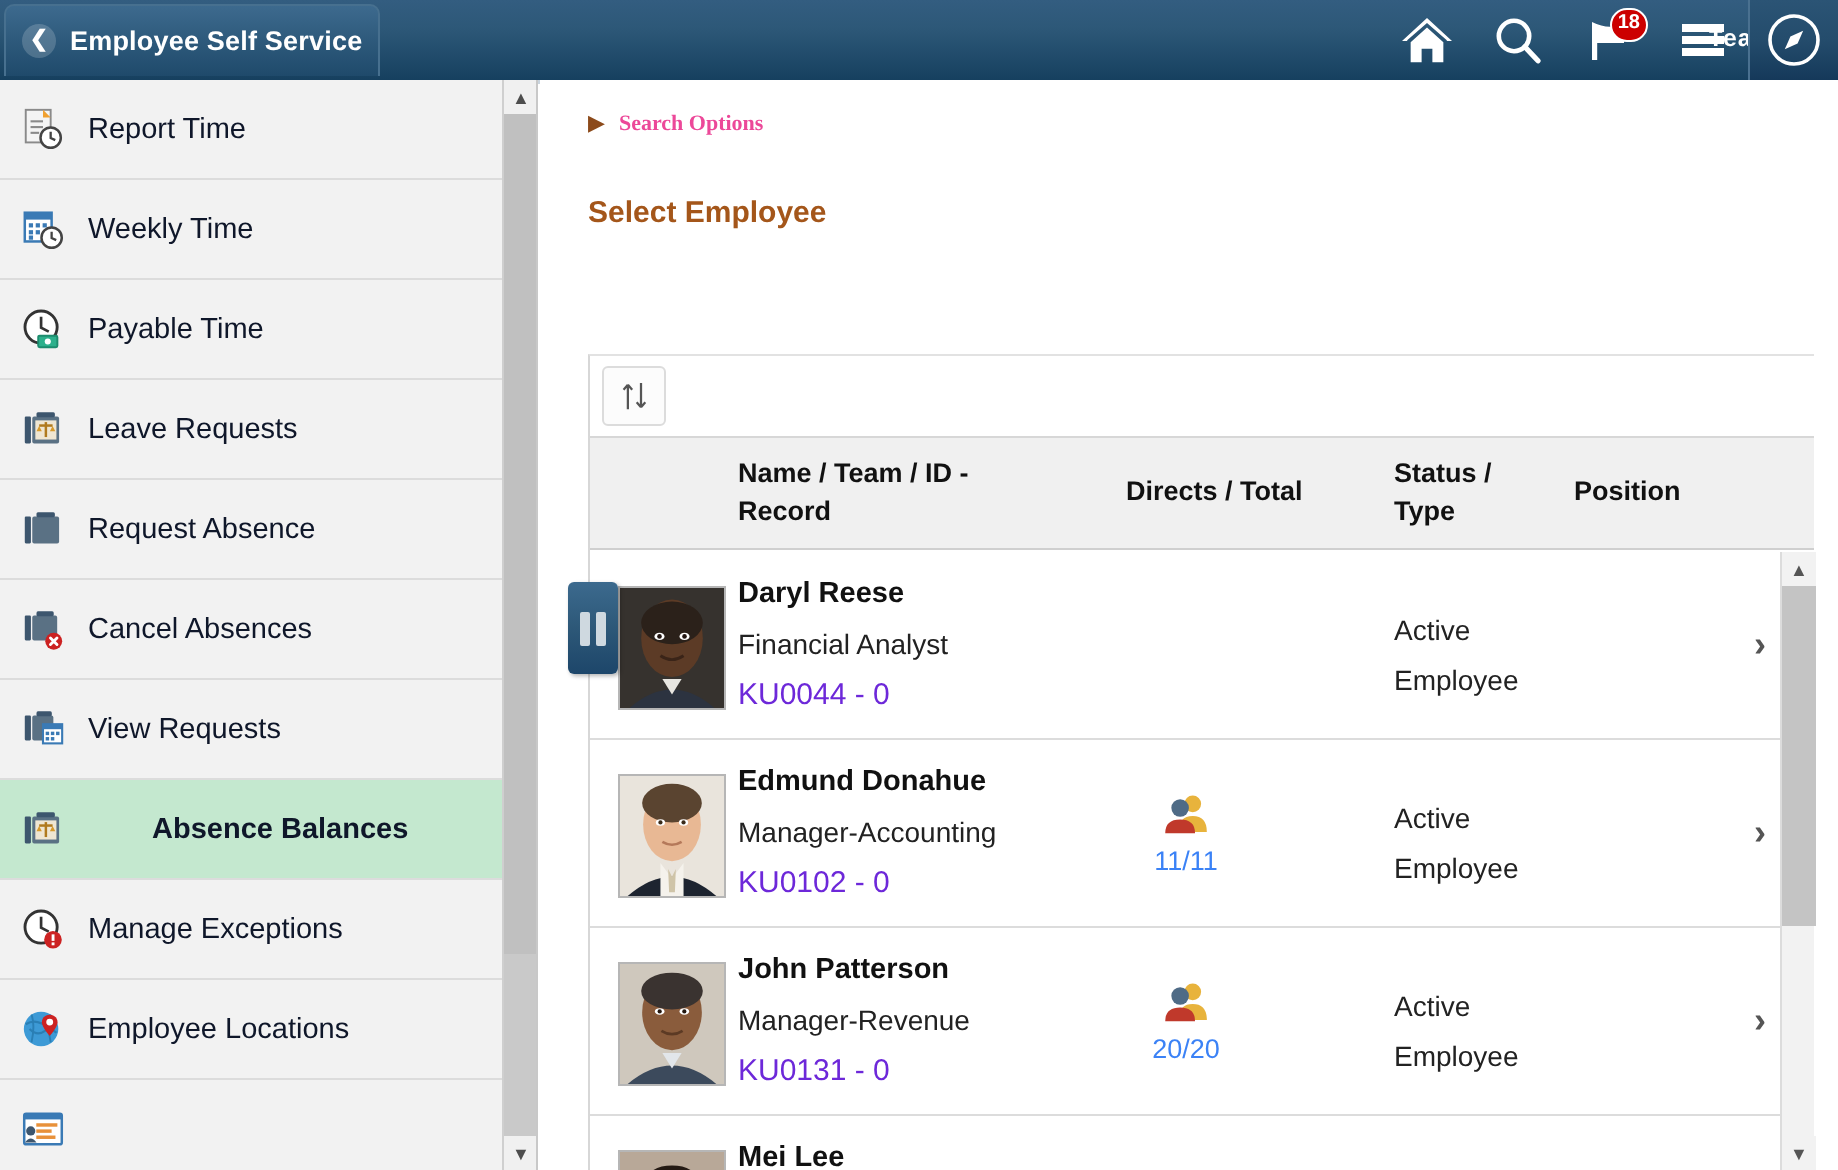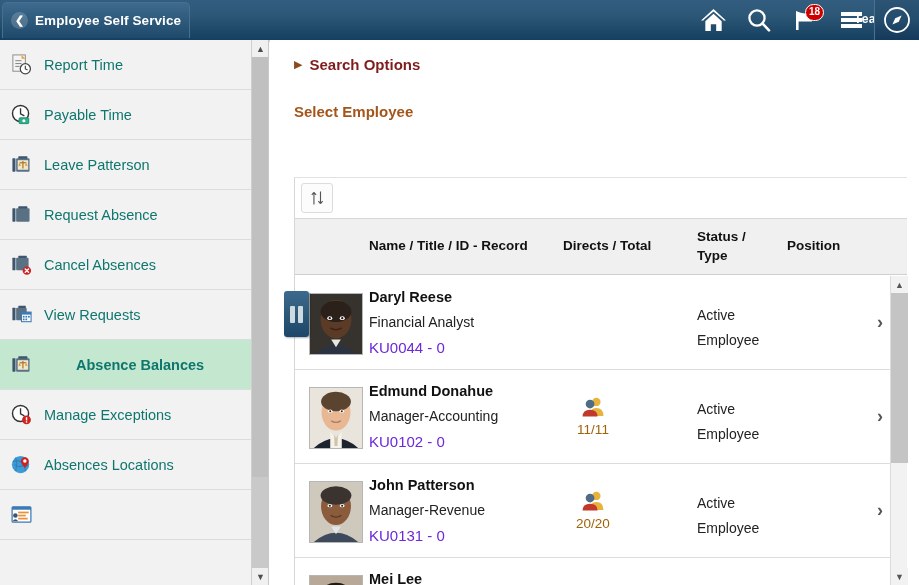--- a/index.html
+++ b/index.html
@@ -76,21 +76,21 @@
     height: 50px; display: flex; align-items: center;
     border-bottom: 1px solid #dcdcdc;
     padding-left: 9px; cursor: pointer; background: #f2f2f2;
   }
   .side-item.active { background: #c4e8cf; }
   .side-item .si-icon {
     width: 24px; height: 24px; flex: none; margin-right: 11px;
     display: flex; align-items: center; justify-content: center;
   }
   .side-item .si-label {
-    font-size: 14.5px; color: #0f766e; white-space: nowrap;
+    font-size: 14.5px; color: #0f172a; white-space: nowrap;
   }
   .side-item.active .si-label { font-weight: bold; margin-left: 32px; }
 
   
   .sb-scroll {
     position: absolute; right: 0; top: 0; width: 17px; height: 545px;
     background: #c9c9c9; border-left: 1px solid #cfcfcf;
   }
   .sb-btn {
     position: absolute; left: 0; width: 17px; height: 17px;
@@ -122,21 +122,21 @@
     position: absolute; left: 270px; top: 40px; right: 0; bottom: 0;
     background: #ffffff; overflow: hidden;
   }
   .search-options {
     margin: 16px 0 0 24px; display: flex; align-items: center; cursor: pointer;
   }
   .so-caret {
     color: #8c4a1a; font-size: 11px; margin-right: 7px; line-height: 1;
   }
   .so-label {
-    color: #7f1d1d; font-size: 15px; font-weight: bold;
+    color: #ec4899; font-size: 11px; font-weight: bold; font-family: Liberation Serif, serif;
   }
   .select-employee {
     margin: 30px 0 12px 24px; color: #a4561a; font-size: 15px; font-weight: bold;
   }
 
   .grid-wrap {
     position: absolute; left: 24px; top: 137px; right: 12px; bottom: 0;
     border-left: 1px solid #d7d7d7; border-top: 1px solid #e2e2e2;
   }
   .grid-toolbar {
@@ -176,21 +176,21 @@
   .cell-name {
     position: absolute; left: 74px; top: 8px; width: 190px;
   }
   .cn-name { font-size: 14.5px; font-weight: bold; color: #111; line-height: 26px; }
   .cn-title { font-size: 14px; color: #222; line-height: 25px; }
   .cn-id { font-size: 15px; color: #6d28d9; line-height: 25px; }
   .cell-directs {
     position: absolute; left: 268px; top: 26px; width: 120px; text-align: left;
   }
   .di-wrap { width: 60px; text-align: center; }
-  .di-count { font-size: 13.5px; color: #a16207; margin-top: 1px; }
+  .di-count { font-size: 13.5px; color: #3b82f6; margin-top: 1px; }
   .cell-status {
     position: absolute; left: 402px; top: 27px; width: 90px;
   }
   .cs-line { font-size: 14px; color: #222; line-height: 25px; }
   .cell-chevron {
     position: absolute; right: 24px; top: 36px;
     color: #555; font-size: 18px; font-weight: bold;
   }
 
   
@@ -276,20 +276,39 @@
           <line x1="5.5" y1="8" x2="12" y2="8" stroke="#8a8a8a" stroke-width="1.1"></line>
           <line x1="5.5" y1="11" x2="12" y2="11" stroke="#8a8a8a" stroke-width="1.1"></line>
           <line x1="5.5" y1="14" x2="10" y2="14" stroke="#8a8a8a" stroke-width="1.1"></line>
           <circle cx="16" cy="16.5" r="5.3" fill="#ffffff" stroke="#444" stroke-width="1.3"></circle>
           <path d="M16 13.4 L16 16.7 L18.4 17.8" fill="none" stroke="#444" stroke-width="1.2"></path>
         </svg>
       </span>
       <span class="si-label">Report Time</span>
     </div>
 
+    <div class="side-item">
+      <span class="si-icon">
+        <svg width="23" height="23" viewBox="0 0 24 24">
+          <rect x="2.5" y="3.5" width="14" height="15" fill="#ffffff" stroke="#3a7ab5" stroke-width="1.3"></rect>
+          <rect x="2.5" y="3.5" width="14" height="3.6" fill="#3a7ab5"></rect>
+          <g fill="#3a7ab5">
+            <rect x="4.6" y="9" width="2.2" height="2.2"></rect>
+              <rect x="8.2" y="9" width="2.2" height="2.2"></rect>
+            <rect x="11.8" y="9" width="2.2" height="2.2"></rect>
+            <rect x="4.6" y="12.6" width="2.2" height="2.2"></rect>
+              <rect x="8.2" y="12.6" width="2.2" height="2.2"></rect>
+            <rect x="4.6" y="15.4" width="2.2" height="2.2"></rect>
+          </g>
+          <circle cx="16.5" cy="16.5" r="5.3" fill="#ffffff" stroke="#444" stroke-width="1.3"></circle>
+          <path d="M16.5 13.4 L16.5 16.7 L18.9 17.8" fill="none" stroke="#444" stroke-width="1.2"></path>
+        </svg>
+      </span>
+      <span class="si-label">Weekly Time</span>
+    </div>
 
     <div class="side-item">
       <span class="si-icon">
         <svg width="23" height="23" viewBox="0 0 24 24">
           <circle cx="11" cy="11" r="8.4" fill="#ffffff" stroke="#333" stroke-width="1.5"></circle>
           <path d="M11 5.6 L11 11.3 L15 13.4" fill="none" stroke="#333" stroke-width="1.4"></path>
           <rect x="9.5" y="15.5" width="10" height="6" rx="0.8" fill="#2db08c" stroke="#1d8c6e" stroke-width="1"></rect>
           <circle cx="14.5" cy="18.5" r="1.6" fill="#ffffff"></circle>
         </svg>
       </span>
@@ -302,21 +321,21 @@
           <rect x="2.5" y="5.5" width="3.2" height="14" rx="0.6" fill="#3d566e"></rect>
           <rect x="6.4" y="5.5" width="14" height="14" rx="1" fill="#5a7184"></rect>
           <rect x="8.6" y="3.3" width="9.6" height="2.6" rx="0.8" fill="#3d566e"></rect>
           <rect x="8" y="7.5" width="11" height="10" fill="#efe6d2"></rect>
           <line x1="13.5" y1="8.4" x2="13.5" y2="16.2" stroke="#b07a1e" stroke-width="1.3"></line>
           <line x1="10" y1="10.2" x2="17" y2="10.2" stroke="#b07a1e" stroke-width="1.3"></line>
           <path d="M10 10.4 L8.6 13.2 L11.4 13.2 Z" fill="#d79a2b"></path>
           <path d="M17 10.4 L15.6 13.2 L18.4 13.2 Z" fill="#d79a2b"></path>
         </svg>
       </span>
-      <span class="si-label">Leave Patterson</span>
+      <span class="si-label">Leave Requests</span>
     </div>
 
     <div class="side-item">
       <span class="si-icon">
         <svg width="23" height="23" viewBox="0 0 24 24">
           <rect x="2.5" y="5.5" width="3.2" height="14" rx="0.6" fill="#3d566e"></rect>
           <rect x="6.4" y="5.5" width="14" height="14" rx="1" fill="#5a7184"></rect>
           <rect x="8.6" y="3.3" width="9.6" height="2.6" rx="0.8" fill="#3d566e"></rect>
         </svg>
       </span>
@@ -389,21 +408,21 @@
       <span class="si-icon">
         <svg width="23" height="23" viewBox="0 0 24 24">
           <circle cx="11" cy="12" r="9" fill="#3d9ad6"></circle>
           <path d="M3 9.5 Q7 7 11 9 Q15 11 19 9" fill="none" stroke="#2a7fb5" stroke-width="1.2"></path>
           <path d="M6 4.5 Q8 10 6 19 M16 4.5 Q14 10 16 19" fill="none" stroke="#2a7fb5" stroke-width="1"></path>
           <path d="M5 12 Q9 16 13 13 Q16 11 19 14" fill="none" stroke="#2a7fb5" stroke-width="1.1"></path>
           <path d="M15.5 4.5 C18 4.5 19.6 6.3 19.6 8.5 C19.6 11.2 15.5 15.6 15.5 15.6 C15.5 15.6 11.4 11.2 11.4 8.5 C11.4 6.3 13 4.5 15.5 4.5 Z" fill="#cc2222"></path>
           <circle cx="15.5" cy="8.4" r="1.8" fill="#ffffff"></circle>
         </svg>
       </span>
-      <span class="si-label">Absences Locations</span>
+      <span class="si-label">Employee Locations</span>
     </div>
 
     <div class="side-item">
       <span class="si-icon">
         <svg width="23" height="23" viewBox="0 0 24 24">
           <rect x="2.2" y="4" width="19.6" height="16" rx="1" fill="#ffffff" stroke="#3a7ab5" stroke-width="1.3"></rect>
           <rect x="2.2" y="4" width="19.6" height="3" fill="#3a7ab5"></rect>
           <rect x="8.5" y="9" width="11" height="1.8" fill="#e8913a"></rect>
           <rect x="8.5" y="12.2" width="8" height="1.8" fill="#e8913a"></rect>
           <rect x="8.5" y="15.4" width="10" height="1.8" fill="#e8913a"></rect>
@@ -439,21 +458,21 @@
       <div class="grid-toolbar">
         <div class="sort-btn">
           <svg width="15" height="16" viewBox="0 0 16 17">
             <path d="M4.2 15.5 L4.2 2.5 M4.2 2.5 L1.9 5.2 M4.2 2.5 L6.5 5.2" fill="none" stroke="#555" stroke-width="1.2"></path>
             <path d="M11.2 1.5 L11.2 14.5 M11.2 14.5 L8.9 11.8 M11.2 14.5 L13.5 11.8" fill="none" stroke="#555" stroke-width="1.2"></path>
           </svg>
         </div>
       </div>
 
       <div class="grid-head">
-        <div class="gh gh-name">Name / Title / ID - Record</div>
+        <div class="gh gh-name">Name / Team / ID - Record</div>
         <div class="gh gh-directs">Directs / Total</div>
         <div class="gh gh-status">Status / Type</div>
         <div class="gh gh-position">Position</div>
       </div>
 
       <div class="grid-body">
 
         <div class="row">
           <div class="avatar">
             <svg viewBox="0 0 54 62" preserveAspectRatio="none">

